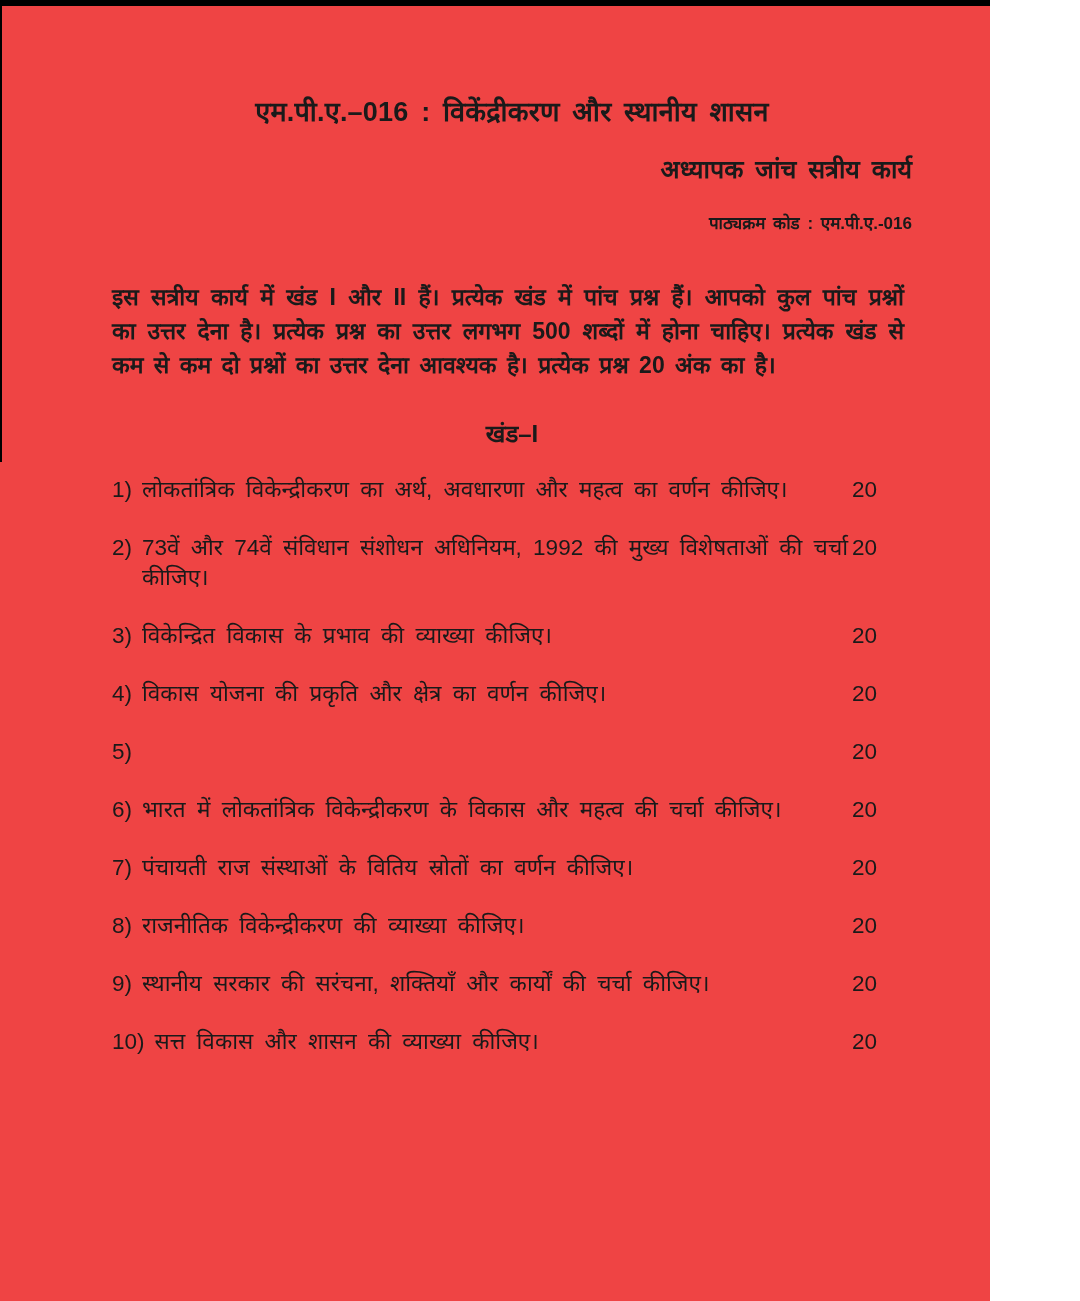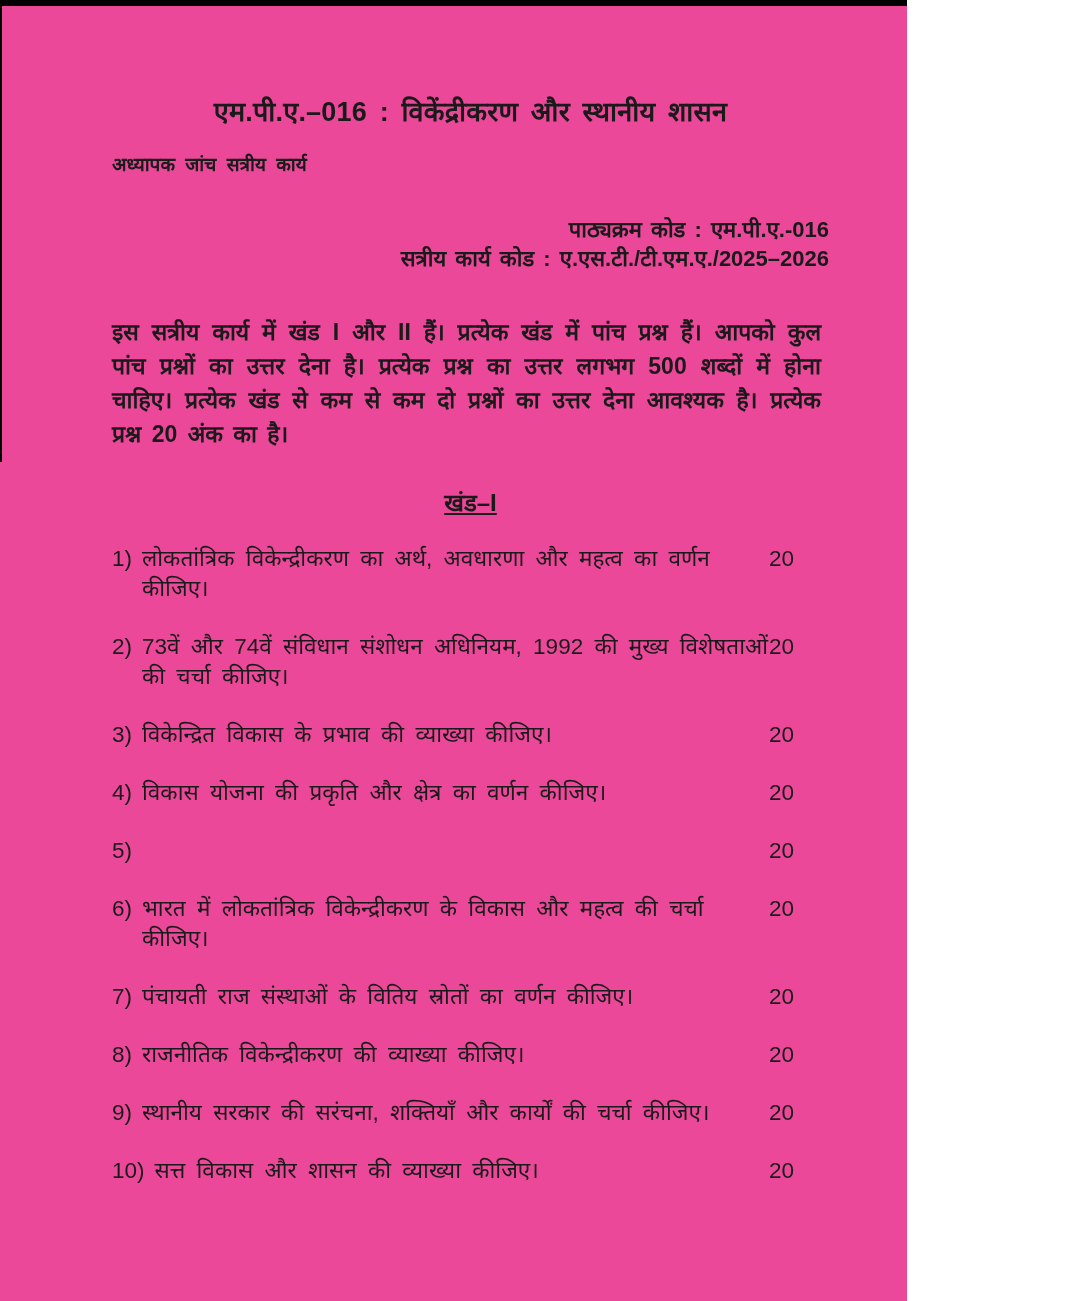--- a/index.html
+++ b/index.html
@@ -4,23 +4,23 @@
 <style>
   html, body {
     margin: 0;
     padding: 0;
     background: #ffffff;
     font-family: "Liberation Sans", sans-serif;
     color: #1a1a1a;
   }
   .page {
     position: relative;
-    width: 907px;
+    width: 990px;
     height: 1301px;
-    background: #ec4899;
+    background: #ef4444;
     overflow: hidden;
   }
   .scan-edge-top {
     position: absolute;
     top: 0; left: 0;
     width: 1080px; height: 6px;
     background: #000000;
   }
   .scan-edge-left {
     position: absolute;
@@ -34,48 +34,47 @@
   }
   .doc-title {
     text-align: center;
     font-size: 27px;
     font-weight: bold;
     letter-spacing: 0.2px;
     word-spacing: 5px;
     margin: 0 0 22px 0;
   }
   .doc-subtitle {
-    text-align: left;
-    font-size: 19px;
+    text-align: right;
+    font-size: 25px;
     font-weight: bold;
     word-spacing: 5px;
-    margin: 0 0 38px 0;
+    margin: 0 0 24px 0;
   }
   .codes {
     text-align: right;
-    font-size: 22px;
+    font-size: 17px;
     font-weight: bold;
     line-height: 29px;
     word-spacing: 3px;
     margin: 0 0 42px 0;
   }
   .instructions {
     font-size: 23px;
     font-weight: bold;
     line-height: 34px;
     text-align: justify;
     word-spacing: 4px;
     margin: 0 8px 34px 0;
   }
   .section-heading {
     text-align: center;
     font-size: 24px;
     font-weight: bold;
     margin: 30px 0 26px 0;
-    text-decoration: underline;
   }
   .question-row {
     display: flex;
     align-items: flex-start;
     margin-bottom: 28px;
     font-size: 22.5px;
     line-height: 30px;
     word-spacing: 5px;
   }
   .q-body {
@@ -99,21 +98,20 @@
   <div class="scan-edge-top"></div>
   <div class="scan-edge-left"></div>
 
   <div class="content">
 
     <h1 class="doc-title">एम.पी.ए.–016 : विकेंद्रीकरण और स्थानीय शासन</h1>
     <h2 class="doc-subtitle">अध्यापक जांच सत्रीय कार्य</h2>
 
     <div class="codes">
       <div>पाठ्यक्रम कोड : एम.पी.ए.-016</div>
-      <div>सत्रीय कार्य कोड : ए.एस.टी./टी.एम.ए./2025–2026</div>
     </div>
 
     <p class="instructions">इस सत्रीय कार्य में खंड I और II हैं। प्रत्येक खंड में पांच प्रश्न हैं। आपको कुल पांच प्रश्नों का उत्तर देना है। प्रत्येक प्रश्न का उत्तर लगभग 500 शब्दों में होना चाहिए। प्रत्येक खंड से कम से कम दो प्रश्नों का उत्तर देना आवश्यक है। प्रत्येक प्रश्न 20 अंक का है।</p>
 
     <div>
       <div class="section-heading">खंड–I</div>
 
       <div class="question-row">
         <div class="q-body">
           <span class="q-number">1)</span>

